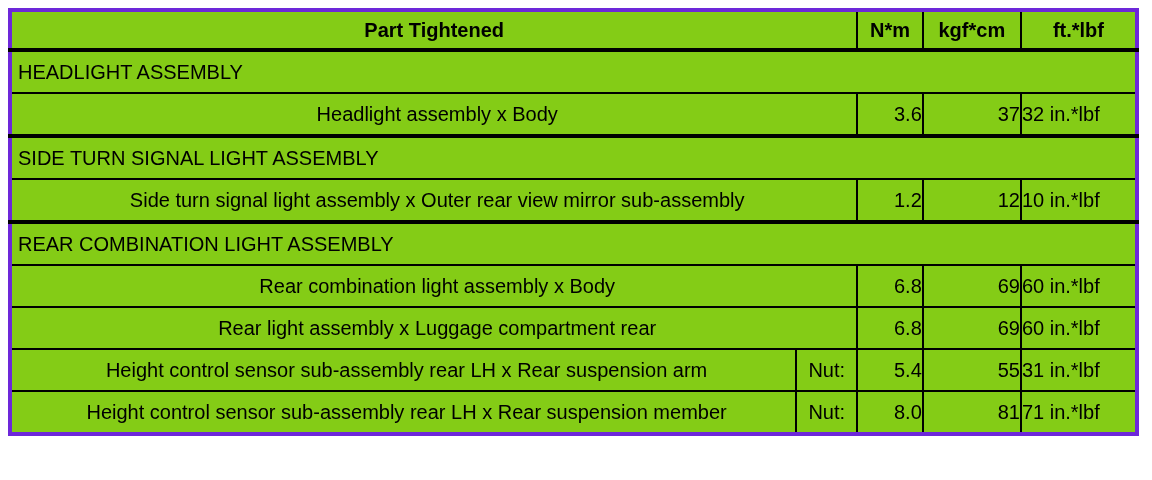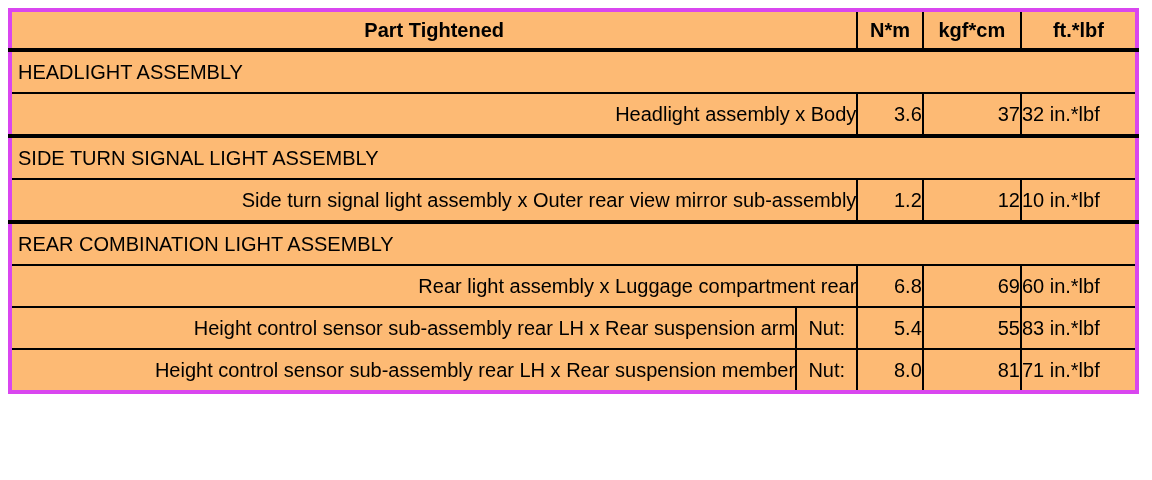--- a/index.html
+++ b/index.html
@@ -10,25 +10,25 @@
     height: 480px;
     overflow: hidden;
   }
   .spec-table {
     position: absolute;
     left: 8px;
     top: 8px;
     width: 1131px;
     border-collapse: collapse;
     table-layout: fixed;
-    border: 4px solid #d946ef;
+    border: 4px solid #6d28d9;
     font-family: "Liberation Sans", sans-serif;
     font-size: 20px;
     color: #000000;
-    background: #fdba74;
+    background: #84cc16;
   }
   .spec-table th,
   .spec-table td {
     border: 2px solid #000000;
     height: 40px;
     padding: 0;
     overflow: hidden;
     white-space: nowrap;
     vertical-align: middle;
     font-weight: normal;
@@ -39,21 +39,21 @@
     height: 36px;
   }
   th.col-part { text-align: center; }
   th.col-unit { text-align: center; }
   tr.section-row td {
     border-top: 4px solid #000000;
     text-align: left;
     padding-left: 6px;
   }
   td.desc {
-    text-align: right;
+    text-align: center;
     padding-left: 6px;
   }
   td.nut { text-align: center; }
   td.val { text-align: right; }
   td.val-ft { text-align: left; }
 </style>
 </head>
 <body>
 
 <table class="spec-table">
@@ -91,32 +91,38 @@
       <td class="desc" colspan="2">Side turn signal light assembly x Outer rear view mirror sub-assembly</td>
       <td class="val">1.2</td>
       <td class="val">12</td>
       <td class="val-ft">10 in.*lbf</td>
     </tr>
 
     <tr class="section-row">
       <td colspan="5">REAR COMBINATION LIGHT ASSEMBLY</td>
     </tr>
     <tr>
+      <td class="desc" colspan="2">Rear combination light assembly x Body</td>
+      <td class="val">6.8</td>
+      <td class="val">69</td>
+      <td class="val-ft">60 in.*lbf</td>
+    </tr>
+    <tr>
       <td class="desc" colspan="2">Rear light assembly x Luggage compartment rear</td>
       <td class="val">6.8</td>
       <td class="val">69</td>
       <td class="val-ft">60 in.*lbf</td>
     </tr>
 
     <tr>
       <td class="desc">Height control sensor sub-assembly rear LH x Rear suspension arm</td>
       <td class="nut">Nut:</td>
       <td class="val">5.4</td>
       <td class="val">55</td>
-      <td class="val-ft">83 in.*lbf</td>
+      <td class="val-ft">31 in.*lbf</td>
     </tr>
     <tr>
       <td class="desc">Height control sensor sub-assembly rear LH x Rear suspension member</td>
       <td class="nut">Nut:</td>
       <td class="val">8.0</td>
       <td class="val">81</td>
       <td class="val-ft">71 in.*lbf</td>
     </tr>
 
   </tbody>

